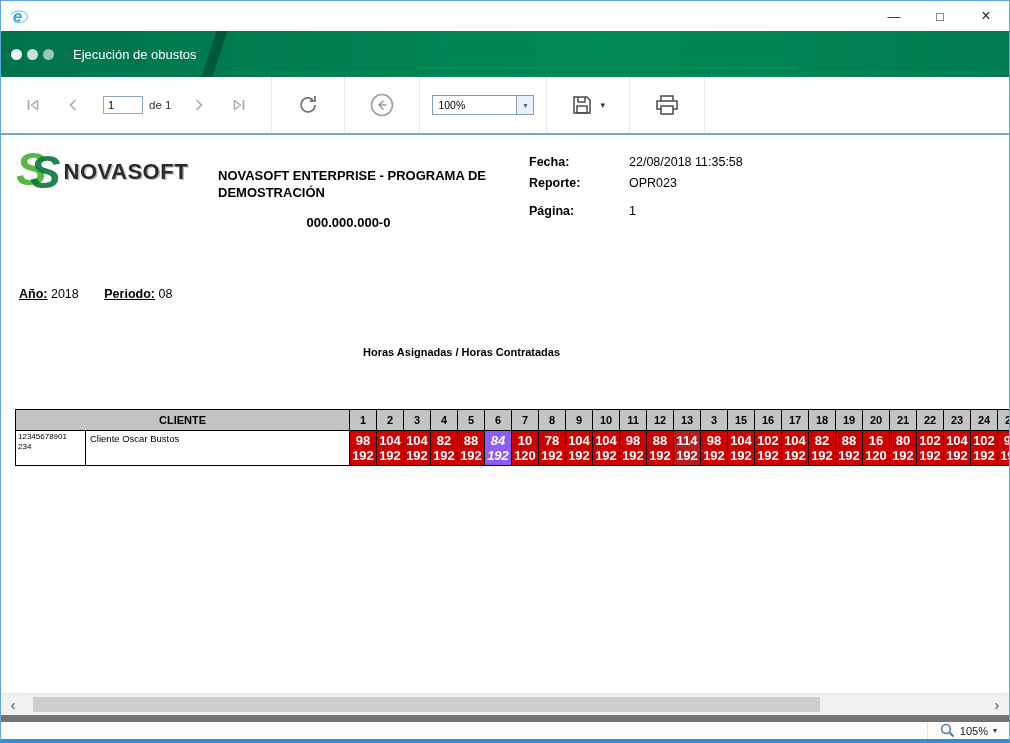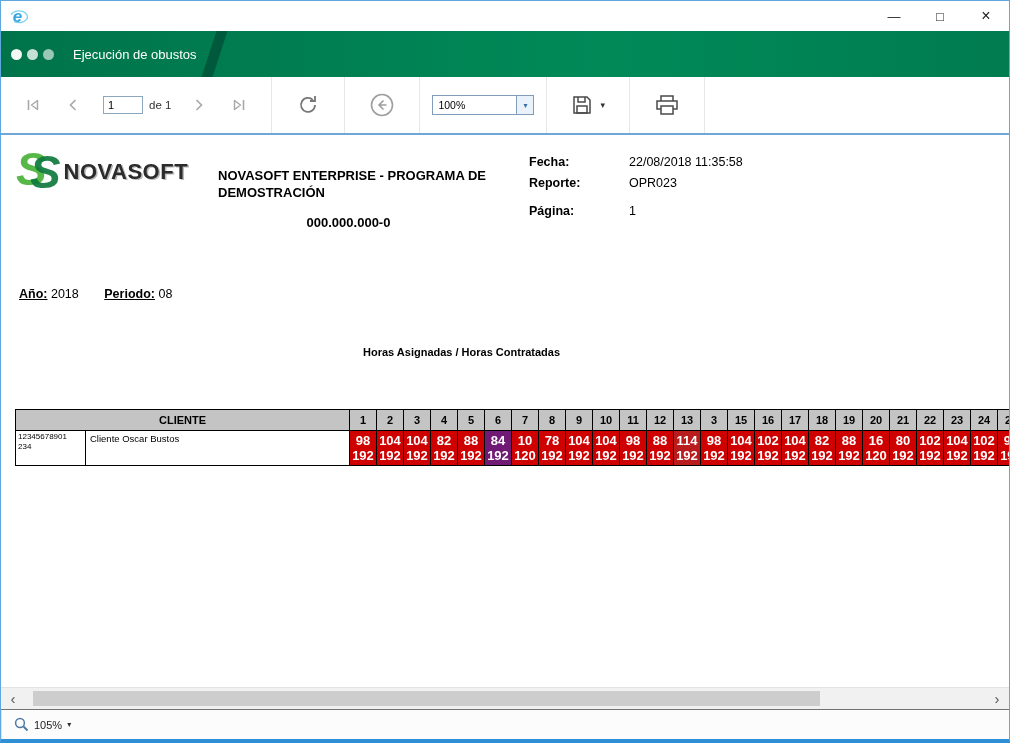--- a/index.html
+++ b/index.html
@@ -89,22 +89,22 @@
   .day-vals { height:34px; display:flex; flex-direction:column; justify-content:space-evenly; align-items:center; }
   .day-top, .day-bot { font-size:13px; font-weight:bold; line-height:1; }
 
   
   .hscroll { height:22px; background:#F1F1F1; display:flex; align-items:center; flex:0 0 auto; border-top:1px solid #E3E3E3; }
   .scroll-arrow { width:24px; text-align:center; color:#555; font-size:15px; line-height:20px; cursor:pointer; user-select:none; }
   .scroll-track { flex:1; height:100%; position:relative; }
   .scroll-thumb { position:absolute; left:8px; top:3px; height:15px; width:82%; background:#CDCDCD; cursor:pointer; }
 
   
-  .statusbar { height:30px; background:#FCFCFC; border-top:1px solid #737373; display:flex; align-items:center;
-               flex:0 0 auto; }
+  .statusbar { height:24px; background:#FCFCFC; border-top:7px solid #737373; display:flex; align-items:center;
+               justify-content:flex-end; flex:0 0 auto; }
   .zoom-control { display:flex; align-items:center; gap:5px; padding:0 12px; height:100%; border-left:1px solid #E4E4E4; cursor:pointer; }
   .zoom-text { font-size:11px; color:#222; }
   .zoom-caret { font-size:8px; color:#333; }
 </style>
 </head>
 <body>
 
 <div class="window">
 
   <div class="titlebar">
@@ -334,21 +334,21 @@
                   <div class="day-top">82</div>
                   <div class="day-bot">192</div>
                 </div>
               </td>
               <td class="day-cell" style="background: rgb(206, 0, 0);">
                 <div class="day-vals">
                   <div class="day-top">88</div>
                   <div class="day-bot">192</div>
                 </div>
               </td>
-              <td class="day-cell" style="background: #701a75;">
+              <td class="day-cell" style="background: #8b5cf6; font-style: italic;">
                 <div class="day-vals">
                   <div class="day-top">84</div>
                   <div class="day-bot">192</div>
                 </div>
               </td>
               <td class="day-cell" style="background: rgb(206, 0, 0);">
                 <div class="day-vals">
                   <div class="day-top">10</div>
                   <div class="day-bot">120</div>
                 </div>

